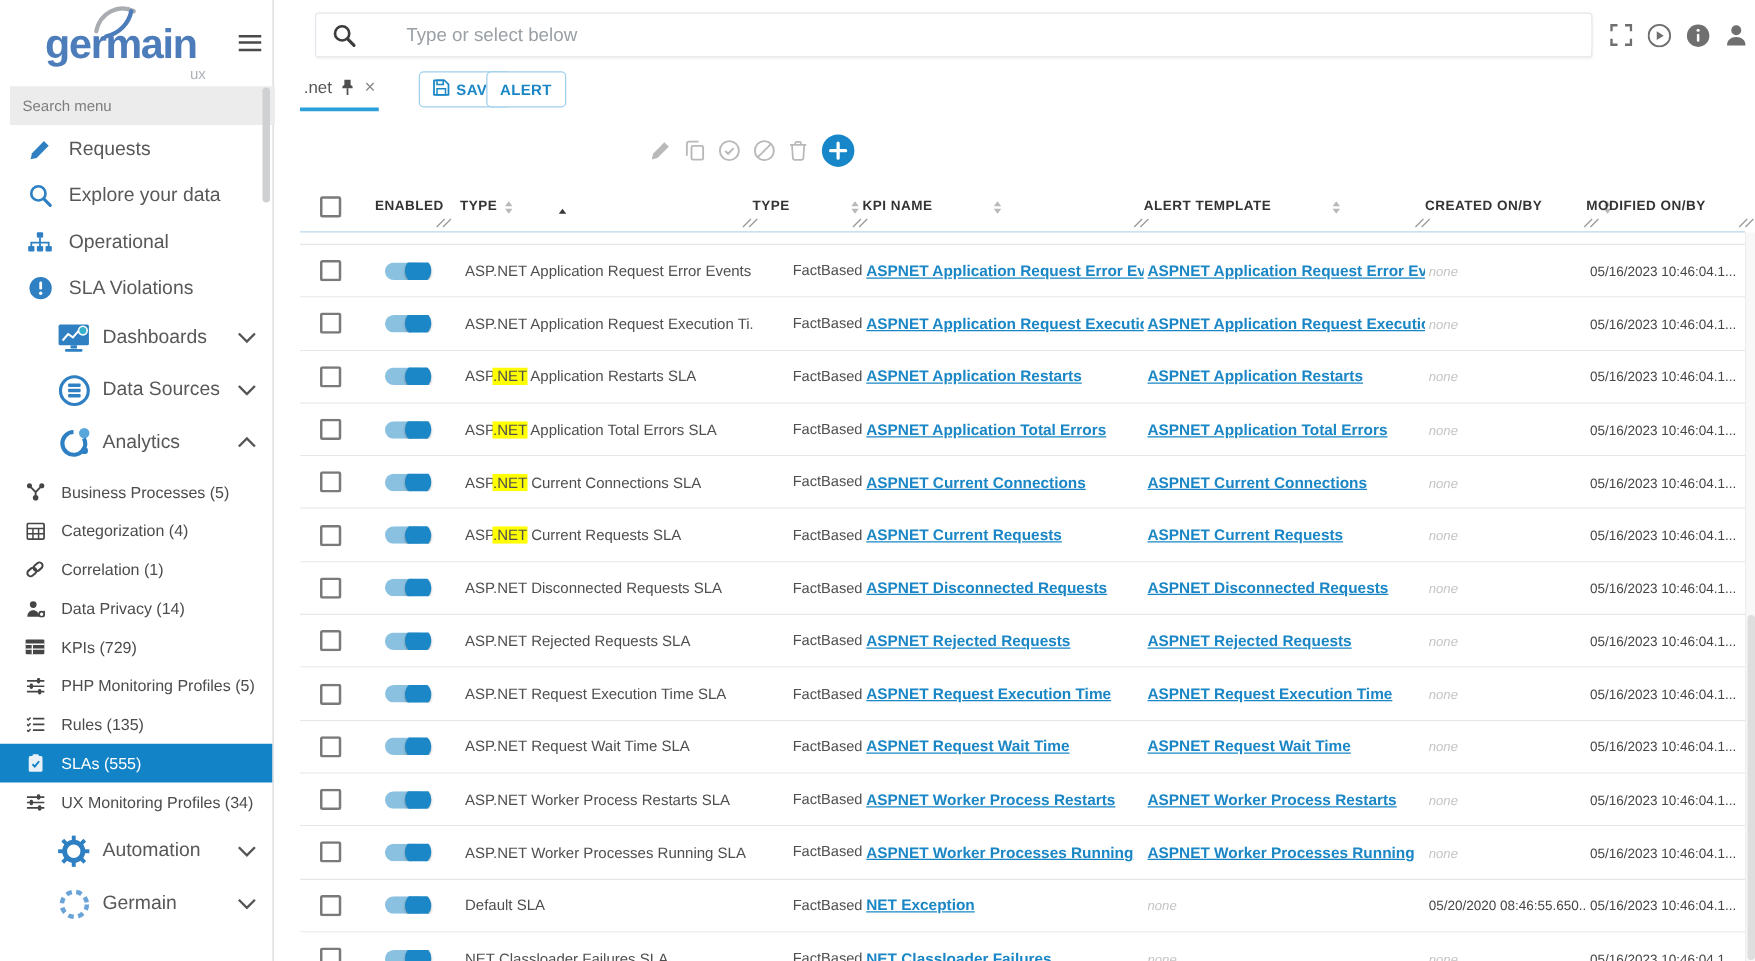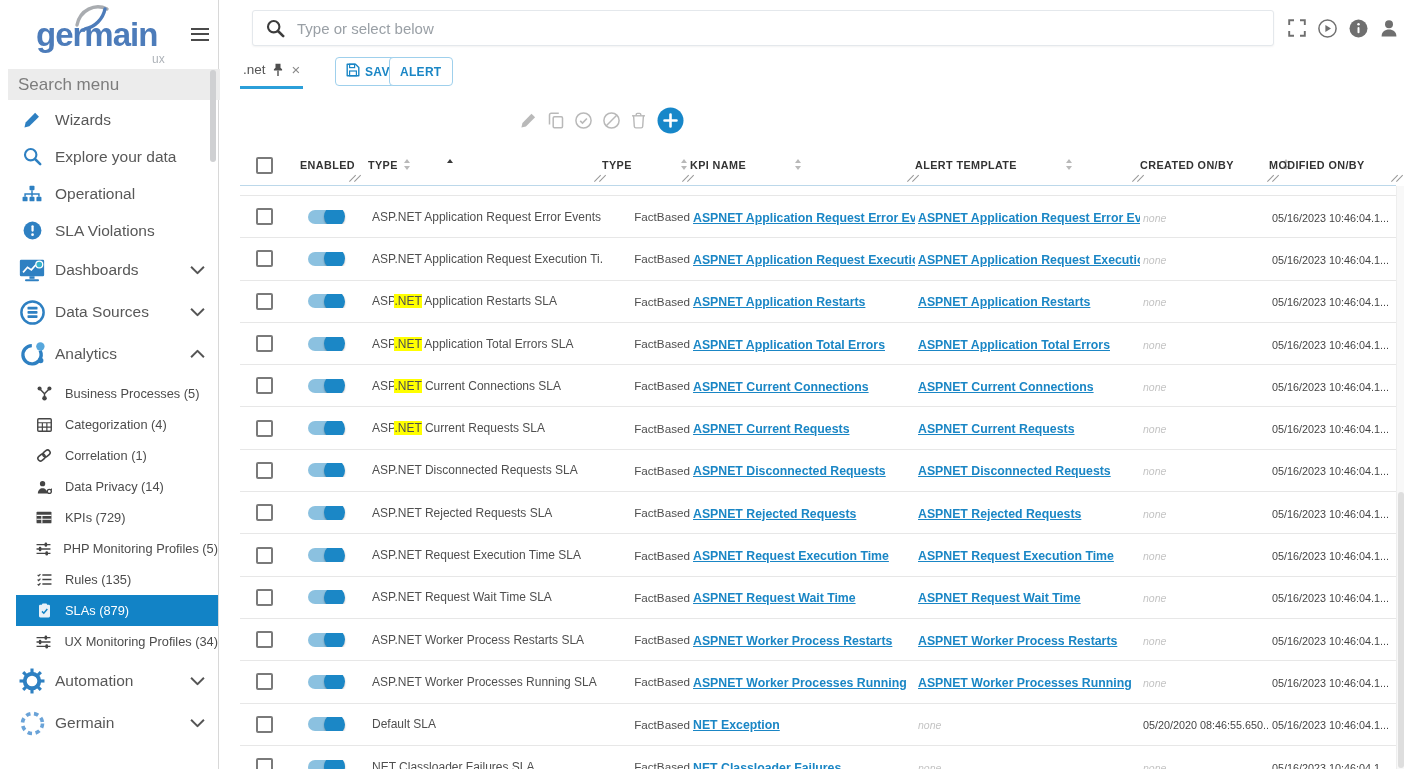--- a/index.html
+++ b/index.html
@@ -9,42 +9,42 @@
 
   
   aside{position:absolute;left:0;top:0;width:219px;height:769px;background:#fff;border-right:1px solid #d8d8d8;}
   .logo{position:absolute;left:0;top:0;width:219px;height:68px;}
   .logo-swoosh{position:absolute;left:70px;top:2px;}
   .logo-text{position:absolute;left:36px;top:16px;font-size:33px;font-weight:bold;color:#4d7cba;letter-spacing:-1px;}
   .logo-sub{position:absolute;left:152px;top:52px;font-size:12px;color:#aeb3b9;}
   .burger{position:absolute;right:9px;top:24px;width:18px;cursor:pointer;}
   .burger i{display:block;height:2px;background:#4a4a4a;margin:3.5px 0;}
   .side-search{position:absolute;left:8px;top:69px;width:240px;height:31px;background:#ececec;border:none;
-    padding:0 10px;font-size:17px;color:#666;font-family:inherit;outline:none;}
+    padding:0 10px;font-size:12px;color:#666;font-family:inherit;outline:none;}
   .side-search::placeholder{color:#7d7d7d;opacity:1;}
   nav{position:absolute;left:0;top:101px;right:0;bottom:0;overflow:hidden;}
   .mi{position:relative;display:flex;align-items:center;height:37px;padding-left:19px;cursor:pointer;}
-  .mi.big{height:42px;}
+  .mi.big{height:42px;margin-left:27px;}
   .mi .icon{width:26px;display:flex;justify-content:center;align-items:center;color:var(--icon-blue);}
   .mi .lbl{margin-left:10px;font-size:15.5px;color:#585858;white-space:nowrap;}
   .chev{position:absolute;right:13px;top:50%;transform:translateY(-50%);color:#555;display:flex;}
   .sub{position:relative;display:flex;align-items:center;height:31px;padding-left:19px;cursor:pointer;}
   .sub .icon{width:18px;display:flex;justify-content:center;align-items:center;color:#454545;}
   .sub .lbl{margin-left:12px;font-size:12.8px;color:#4c4c4c;white-space:nowrap;}
   .sub.sel{background:var(--accent);}
   .sub.sel .lbl{color:#fff;}
   .sub.sel .icon{color:#e9f1f8;}
-  .subwrap{margin-top:3px;margin-bottom:3px;margin-left:16px;}
+  .subwrap{margin-top:3px;margin-bottom:3px;}
   .side-scroll-thumb{position:absolute;right:2px;top:70px;width:6px;height:92px;background:#cfd0d2;border-radius:3px;}
   [data-name="dashed-circle-icon"]{color:#6aa3d8 !important;}
 
   
   main{position:absolute;left:220px;top:0;width:1184px;height:769px;background:#fff;}
   .topsearch{position:absolute;left:32px;top:10px;width:1022px;height:36px;background:#fff;border:1px solid #e4e8ec;
-    border-radius:3px;box-shadow:0 1px 2px rgba(0,0,0,.05);display:flex;align-items:center;padding-left:13px;}
+    border-radius:3px;box-shadow:0 1px 2px rgba(0,0,0,.05);display:flex;align-items:center;padding-left:13px;gap:28px;}
   .ts-icon{color:#3c3c3c;display:flex;margin-right:10px;}
   .topsearch input{border:none;outline:none;flex:1;font-size:15px;color:#555;font-family:inherit;}
   .topsearch input::placeholder{color:#9aa0a6;opacity:1;}
   .topicons{position:absolute;left:1068px;top:19px;display:flex;gap:12px;color:#6f6f6f;}
   .topicons span{display:flex;cursor:pointer;}
 
   .chip{position:absolute;left:23px;top:61px;display:flex;align-items:center;gap:6px;cursor:pointer;}
   .chip-label{font-size:13.5px;color:#555;}
   .chip .pinwrap{display:flex;color:#4f4f4f;}
   .chip-x{font-size:15px;color:#8a8a8a;margin-left:2px;}
@@ -56,21 +56,21 @@
   #clearBtn{left:169px;}
 
   h1{position:absolute;left:32px;top:100px;margin:0;font-size:22.5px;font-weight:400;color:#3c3c3c;}
   .title-icons{position:absolute;left:300px;top:107px;display:flex;align-items:center;gap:11px;color:#b9b9b9;}
   .title-icons span{display:flex;cursor:pointer;}
 
   
   .grid8{display:grid;grid-template-columns:60px 68px 234px 88px 225px 225px 129px 127px;}
   .thead{position:absolute;left:20px;top:145px;width:1156px;height:41px;border-bottom:1px solid #bcd8ea;
     align-items:center;}
-  .th{display:flex;align-items:flex-start;font-size:10.8px;font-weight:bold;color:#333;letter-spacing:.4px;
+  .th{display:flex;align-items:flex-end;font-size:10.8px;font-weight:bold;color:#333;letter-spacing:.4px;
     white-space:nowrap;cursor:pointer;gap:44px;}
   .sort{display:inline-flex;flex-direction:column;gap:2.5px;margin-left:5px;}
   .car{width:0;height:0;border-left:3.5px solid transparent;border-right:3.5px solid transparent;}
   .car.up{border-bottom:4.5px solid #b9b9b9;}
   .car.down{border-top:4.5px solid #b9b9b9;}
   .sort.asc .up{border-bottom-color:#3a3a3a;}
   .rz{position:absolute;bottom:1px;width:12px;height:11px;}
   .rz::before,.rz::after{content:"";position:absolute;top:1px;width:1.3px;height:9px;background:#979797;transform:rotate(45deg);}
   .rz::after{left:5px;}
   .checkbox{width:17px;height:17px;border:2px solid #7a7a7a;border-radius:2px;background:#fff;cursor:pointer;}
@@ -116,21 +116,21 @@
       <i></i>
     </span>
   <input class="side-search" data-name="sidebar-search-input" placeholder="Search menu" style="">
   <nav id="nav" data-name="sidebar-nav">
       <div class="mi" data-name="sidebar-item-wizards">
         <span class="icon" data-name="pencil-icon" style="display: flex;">
           <svg width="18" height="18" viewBox="0 0 16 16">
             <path d="M10.8 1.6l3.4 3.4L5.6 13.6l-4.3 1 1-4.3z" fill="currentColor"></path>
           </svg>
         </span>
-        <span class="lbl" data-name="sidebar-item-label">Wizards</span>
+        <span class="lbl" data-name="sidebar-item-label">Requests</span>
       </div>
       <div class="mi" data-name="sidebar-item-explore-your-data">
         <span class="icon" data-name="search-icon" style="display: flex;">
           <svg width="19" height="19" viewBox="0 0 18 18">
             <circle cx="7.3" cy="7.3" r="5.4" stroke="currentColor" stroke-width="2" fill="none"></circle>
             <line x1="11.6" y1="11.6" x2="16.3" y2="16.3" stroke="currentColor" stroke-width="2.4" stroke-linecap="round"></line>
           </svg>
         </span>
         <span class="lbl" data-name="sidebar-item-label">Explore your data</span>
       </div>
@@ -277,21 +277,21 @@
           <span class="lbl" data-name="sidebar-item-label">Rules (135)</span>
         </div>
         <div class="sub sel" data-name="sidebar-item-slas">
           <span class="icon" data-name="clipboard-icon" style="display: flex;">
             <svg width="13" height="15" viewBox="0 0 13 15">
               <rect x="1" y="1.8" width="11" height="12.6" rx="1.3" fill="currentColor"></rect>
               <rect x="4" y="0.4" width="5" height="2.8" rx="1" fill="currentColor"></rect>
               <polyline points="4,8.4 5.8,10.2 9.3,6" stroke="#1283c6" stroke-width="1.5" fill="none"></polyline>
             </svg>
           </span>
-          <span class="lbl" data-name="sidebar-item-label">SLAs (879)</span>
+          <span class="lbl" data-name="sidebar-item-label">SLAs (555)</span>
         </div>
         <div class="sub" data-name="sidebar-item-ux-monitoring-profiles">
           <span class="icon" data-name="sliders-icon" style="display: flex;">
             <svg width="15" height="14" viewBox="0 0 14 13">
               <path d="M0.5 2.4h13M0.5 6.5h13M0.5 10.6h13" stroke="currentColor" stroke-width="1.3"></path>
               <rect x="8" y="0.4" width="2.4" height="4" rx="1.1" fill="currentColor"></rect>
               <rect x="2.6" y="4.5" width="2.4" height="4" rx="1.1" fill="currentColor"></rect>
               <rect x="8.8" y="8.6" width="2.4" height="4" rx="1.1" fill="currentColor"></rect>
             </svg>
           </span>

